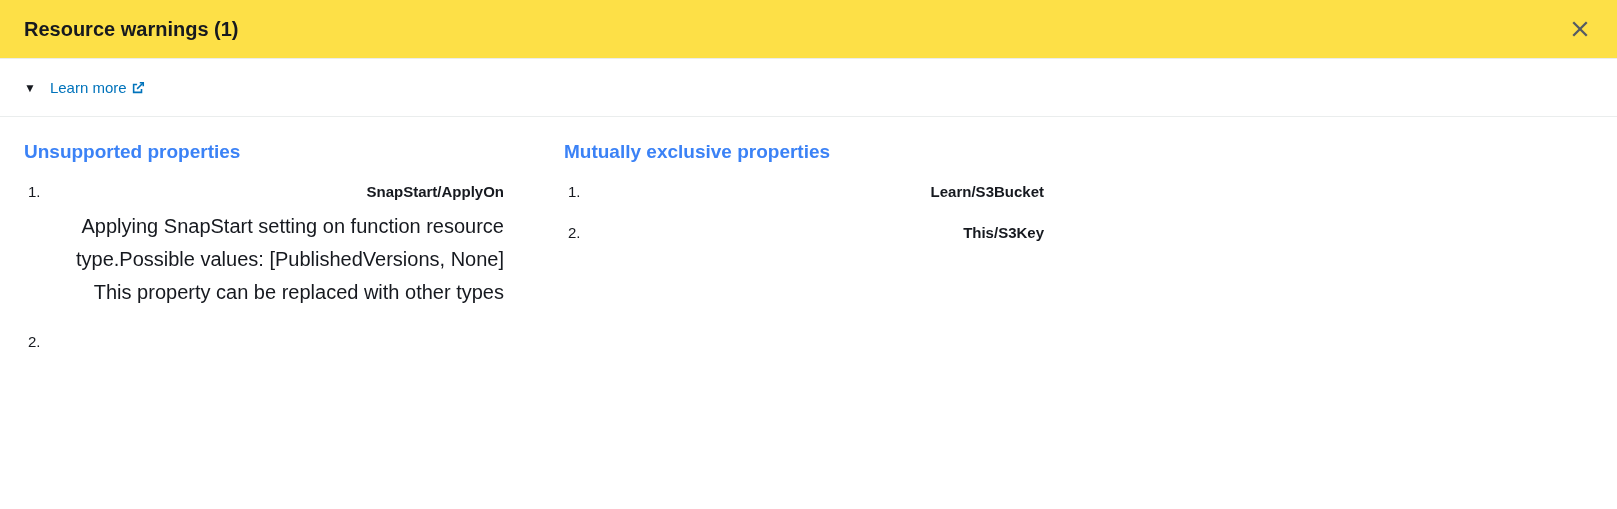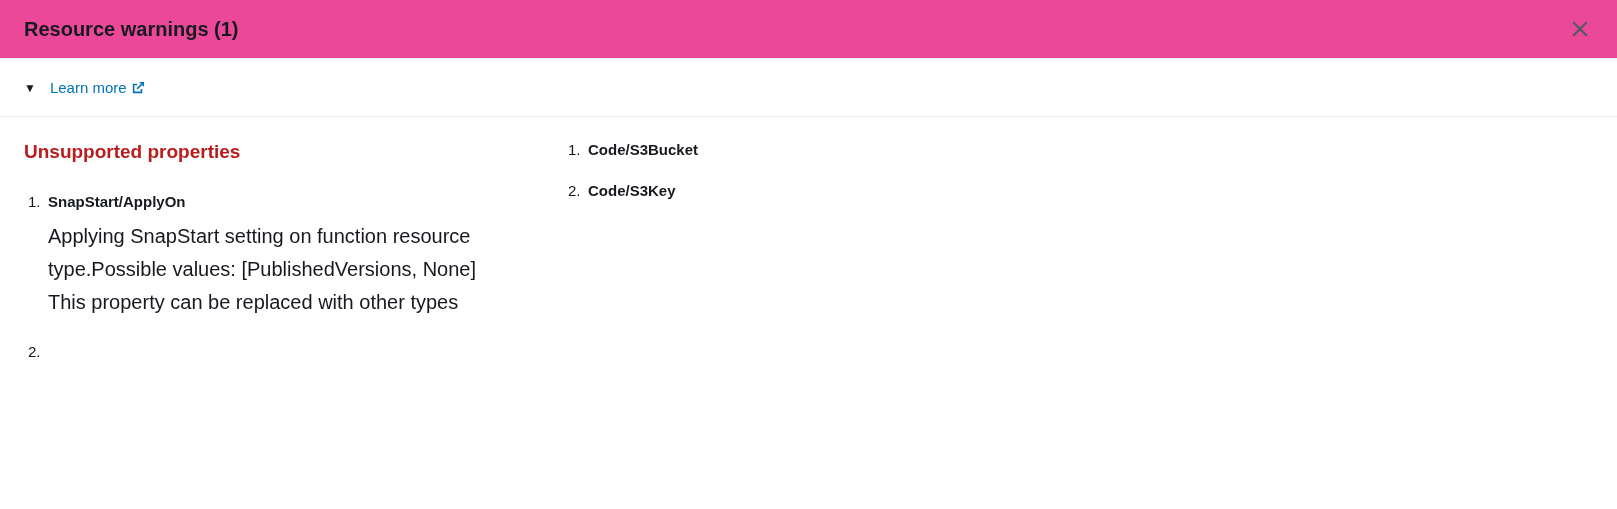--- a/index.html
+++ b/index.html
@@ -11,21 +11,21 @@
       font-family: "Amazon Ember", "Helvetica Neue", Helvetica, Arial, sans-serif;
       color: #16191f;
       background: #ffffff;
       font-size: 14px;
     }
     .header {
       display: flex;
       justify-content: space-between;
       align-items: center;
       padding: 16px 24px;
-      background: #ec4899;
+      background: #fde047;
       border-bottom: 1px solid #eaeded;
     }
     .header-title {
       font-size: 20px;
       font-weight: 700;
       color: #16191f;
     }
     .close-btn {
       background: none;
       border: none;
@@ -76,32 +76,33 @@
       display: flex;
       padding: 24px;
       gap: 60px;
     }
     .column {
       flex: 0 0 480px;
     }
     .column-title {
       font-size: 19px;
       font-weight: 700;
-      color: #b91c1c;
-      margin-bottom: 30px;
+      color: #3b82f6;
+      margin-bottom: 20px;
     }
     .property-list {
       list-style: none;
       counter-reset: item;
     }
     .property-item {
       counter-increment: item;
       margin-bottom: 24px;
       padding-left: 24px;
       position: relative;
+      text-align: right;
     }
     .property-item::before {
       content: counter(item) ".";
       position: absolute;
       left: 4px;
       top: 0;
       font-size: 15px;
       color: #16191f;
     }
     .property-name {
@@ -149,22 +150,23 @@
       <li class="property-item">
         <div class="property-name">SnapStart/ApplyOn</div>
         <div class="property-desc">Applying SnapStart setting on function resource type.Possible values: [PublishedVersions, None] This property can be replaced with other types</div>
       </li>
       <li class="property-item">
       </li>
     </ol>
   </div>
 
   <div class="column">
+    <h2 class="column-title">Mutually exclusive properties</h2>
     <ol class="property-list">
       <li class="property-item">
-        <div class="property-name">Code/S3Bucket</div>
+        <div class="property-name">Learn/S3Bucket</div>
       </li>
       <li class="property-item">
-        <div class="property-name">Code/S3Key</div>
+        <div class="property-name">This/S3Key</div>
       </li>
     </ol>
   </div>
 </div>
 
 </body></html>

